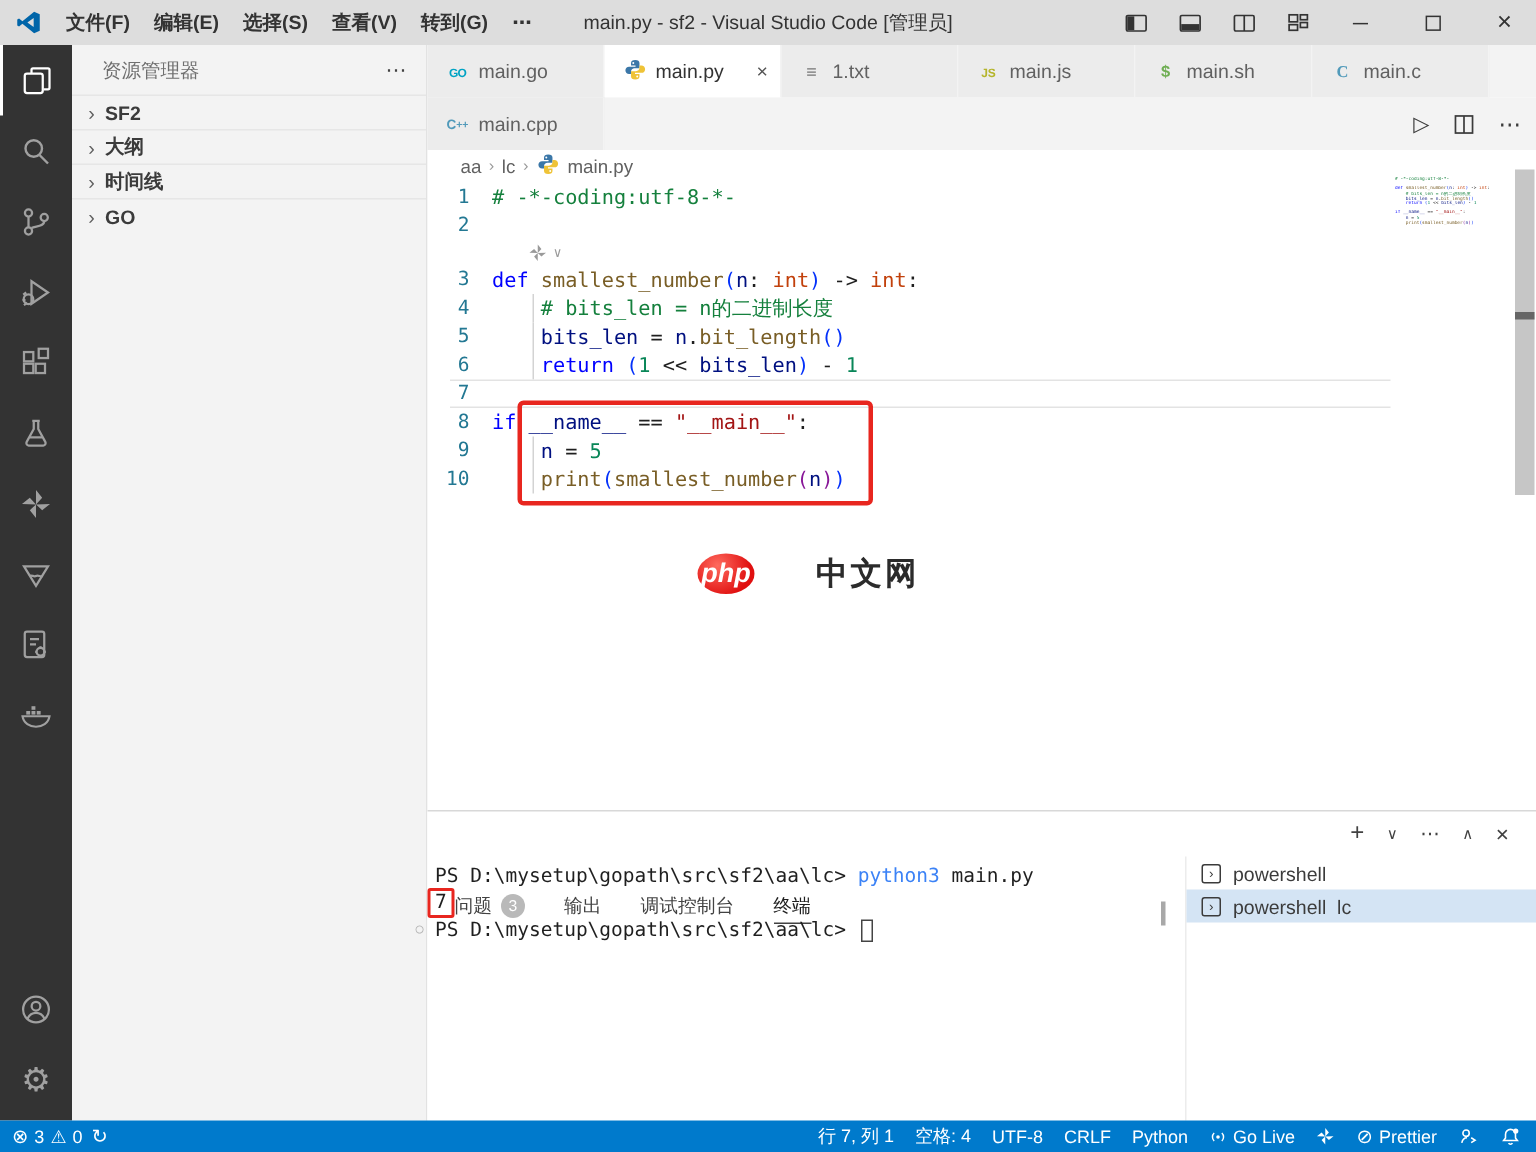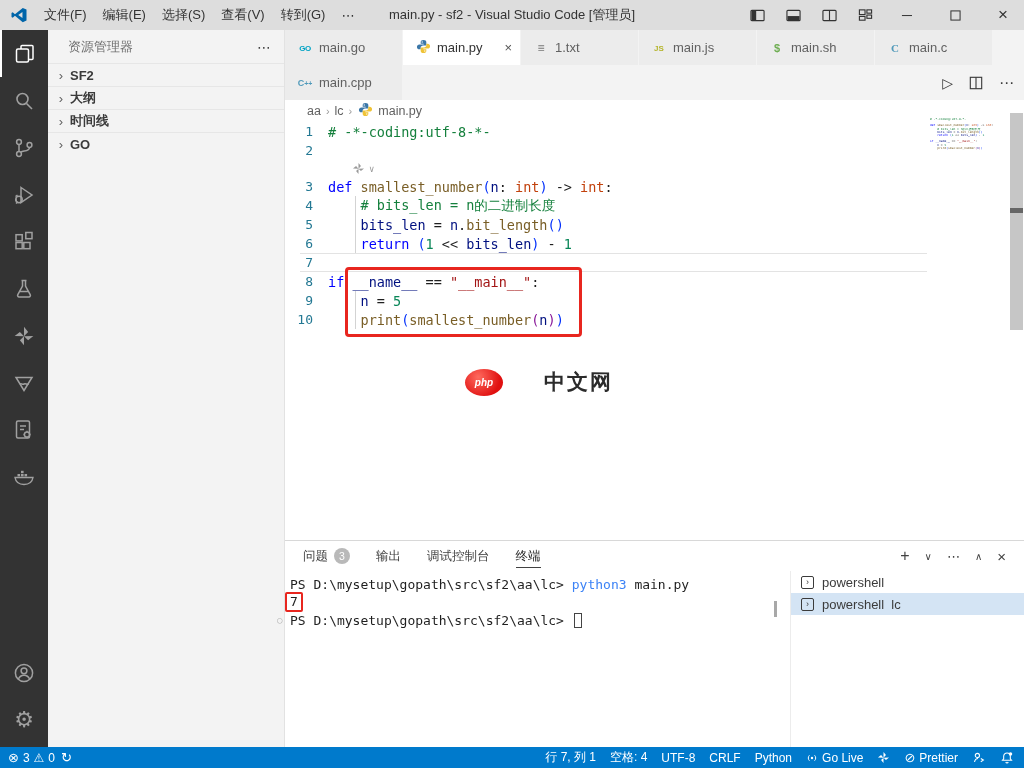--- a/index.html
+++ b/index.html
@@ -3,21 +3,21 @@
 <meta charset="utf-8">
 <style>
   * { margin:0; padding:0; box-sizing:border-box; }
   html,body { width:1024px; height:768px; overflow:hidden; font-family:"Liberation Sans","DejaVu Sans",sans-serif; }
   .app { position:relative; width:1024px; height:768px; background:#fff; }
 
   
   .titlebar { position:absolute; left:0; top:0; width:1024px; height:30px; background:#dddddd; display:flex; align-items:center; font-size:13px; color:#333; }
   .vsc-logo { width:18px; height:18px; margin:0 8px 0 10px; display:inline-flex; }
   .menus { display:flex; align-items:center; }
-  .menu-item { padding:3px 8px; border-radius:4px; cursor:default; white-space:nowrap; }
+  .menu-item { padding:3px 8px; border-radius:4px; cursor:default; white-space:nowrap;font-weight:bold; }
   .win-title { position:absolute; left:50%; top:0; transform:translateX(-50%); height:30px; line-height:30px; white-space:nowrap; color:#333; }
   .win-controls { position:absolute; right:0; top:0; height:30px; display:flex; align-items:center; gap:6px; }
   .win-controls .lay { width:30px; height:30px; display:inline-flex; align-items:center; justify-content:center; }
   .win-controls .wc { width:42px; height:30px; display:inline-flex; align-items:center; justify-content:center; font-size:14px; color:#333; }
 
   
   .activitybar { position:absolute; left:0; top:30px; width:48px; height:717px; background:#333333; }
   .ab-icon { width:48px; height:47px; display:flex; align-items:center; justify-content:center; color:#a0a0a0; }
   .ab-icon.active { color:#ffffff; border-left:2px solid #ffffff; }
   .ab-bottom { position:absolute; bottom:4px; left:0; width:48px; }
@@ -64,26 +64,26 @@
   .tk-var{color:#001080}.tk-fn{color:#795e26}.tk-ty{color:#c2410c}.tk-pl{color:#1f1f1f}
   .tk-p1{color:#0431fa}.tk-p2{color:#881798}.tk-cmd{color:#3b82f6}
   .anno-editor { position:absolute; left:60px; top:145px; width:237px; height:70px; border:3px solid #e8261f; border-radius:4px; z-index:5; }
 
   .minimap { position:absolute; left:645px; top:-4px; width:80px; }
   .mini-line { height:3.2px; font-family:"DejaVu Sans Mono",monospace; font-size:3px; line-height:3.2px; white-space:pre; overflow:hidden; }
   .vscroll { position:absolute; left:725px; top:-9px; width:13px; height:217px; background:#c6c6c6; }
   .vscroll::after { content:""; position:absolute; left:0; right:0; top:95px; height:5px; background:#666; }
 
   .watermark { position:absolute; left:180px; top:246px; display:flex; align-items:center; gap:6px; }
-  .wm-badge { width:38px; height:27px; border-radius:50%; background:radial-gradient(circle at 35% 30%, #ff6a5e, #e01010 70%); color:#fff; font-weight:700; font-style:italic; font-size:10px; display:flex; align-items:center; justify-content:center; }
+  .wm-badge { width:38px; height:27px; border-radius:50%; background:radial-gradient(circle at 35% 30%, #ff6a5e, #e01010 70%); color:#fff; font-weight:700; font-style:italic; font-size:18px; display:flex; align-items:center; justify-content:center; }
   .wm-text { font-size:21px; font-weight:700; color:#2b2b2b; letter-spacing:2px;margin-left:35px; }
 
   
   .panel { position:absolute; left:0; top:510px; width:739px; height:207px; background:#fff; border-top:1px solid #d8d8d8; }
-  .panel-head { position:relative; height:30px; display:flex; align-items:center; gap:26px; padding-left:18px; font-size:12.5px; color:#424242; }
+  .panel-head { position:relative; height:30px; display:flex; align-items:center; gap:26px; padding-left:18px; font-size:12.5px; color:#424242;margin-top:48px; }
   .ptab { position:relative; height:30px; display:flex; align-items:center; gap:6px; }
   .ptab.active { color:#1f1f1f; }
   .ptab.active::after { content:""; position:absolute; left:0; right:0; bottom:3px; border-bottom:1px solid #424242; }
   .pbadge { min-width:16px; height:16px; border-radius:50%; background:#b9b9b9; color:#fff; font-size:10.5px; display:flex; align-items:center; justify-content:center; }
   .panel-actions { position:absolute; right:18px; top:0; height:30px; display:flex; align-items:center; gap:15px; color:#424242; font-size:13px; }
   .panel-actions .small { font-size:10px; }
 
   .term-body { position:absolute; left:5px; top:34px; }
   .term-line { position:relative; height:18px; font-family:"DejaVu Sans Mono","Liberation Mono",monospace; font-size:13px; color:#1e1e1e; white-space:pre; display:flex; align-items:center; }
   .term-line .deco { position:absolute; left:-13px; color:#b5b5b5; font-size:9px; }

